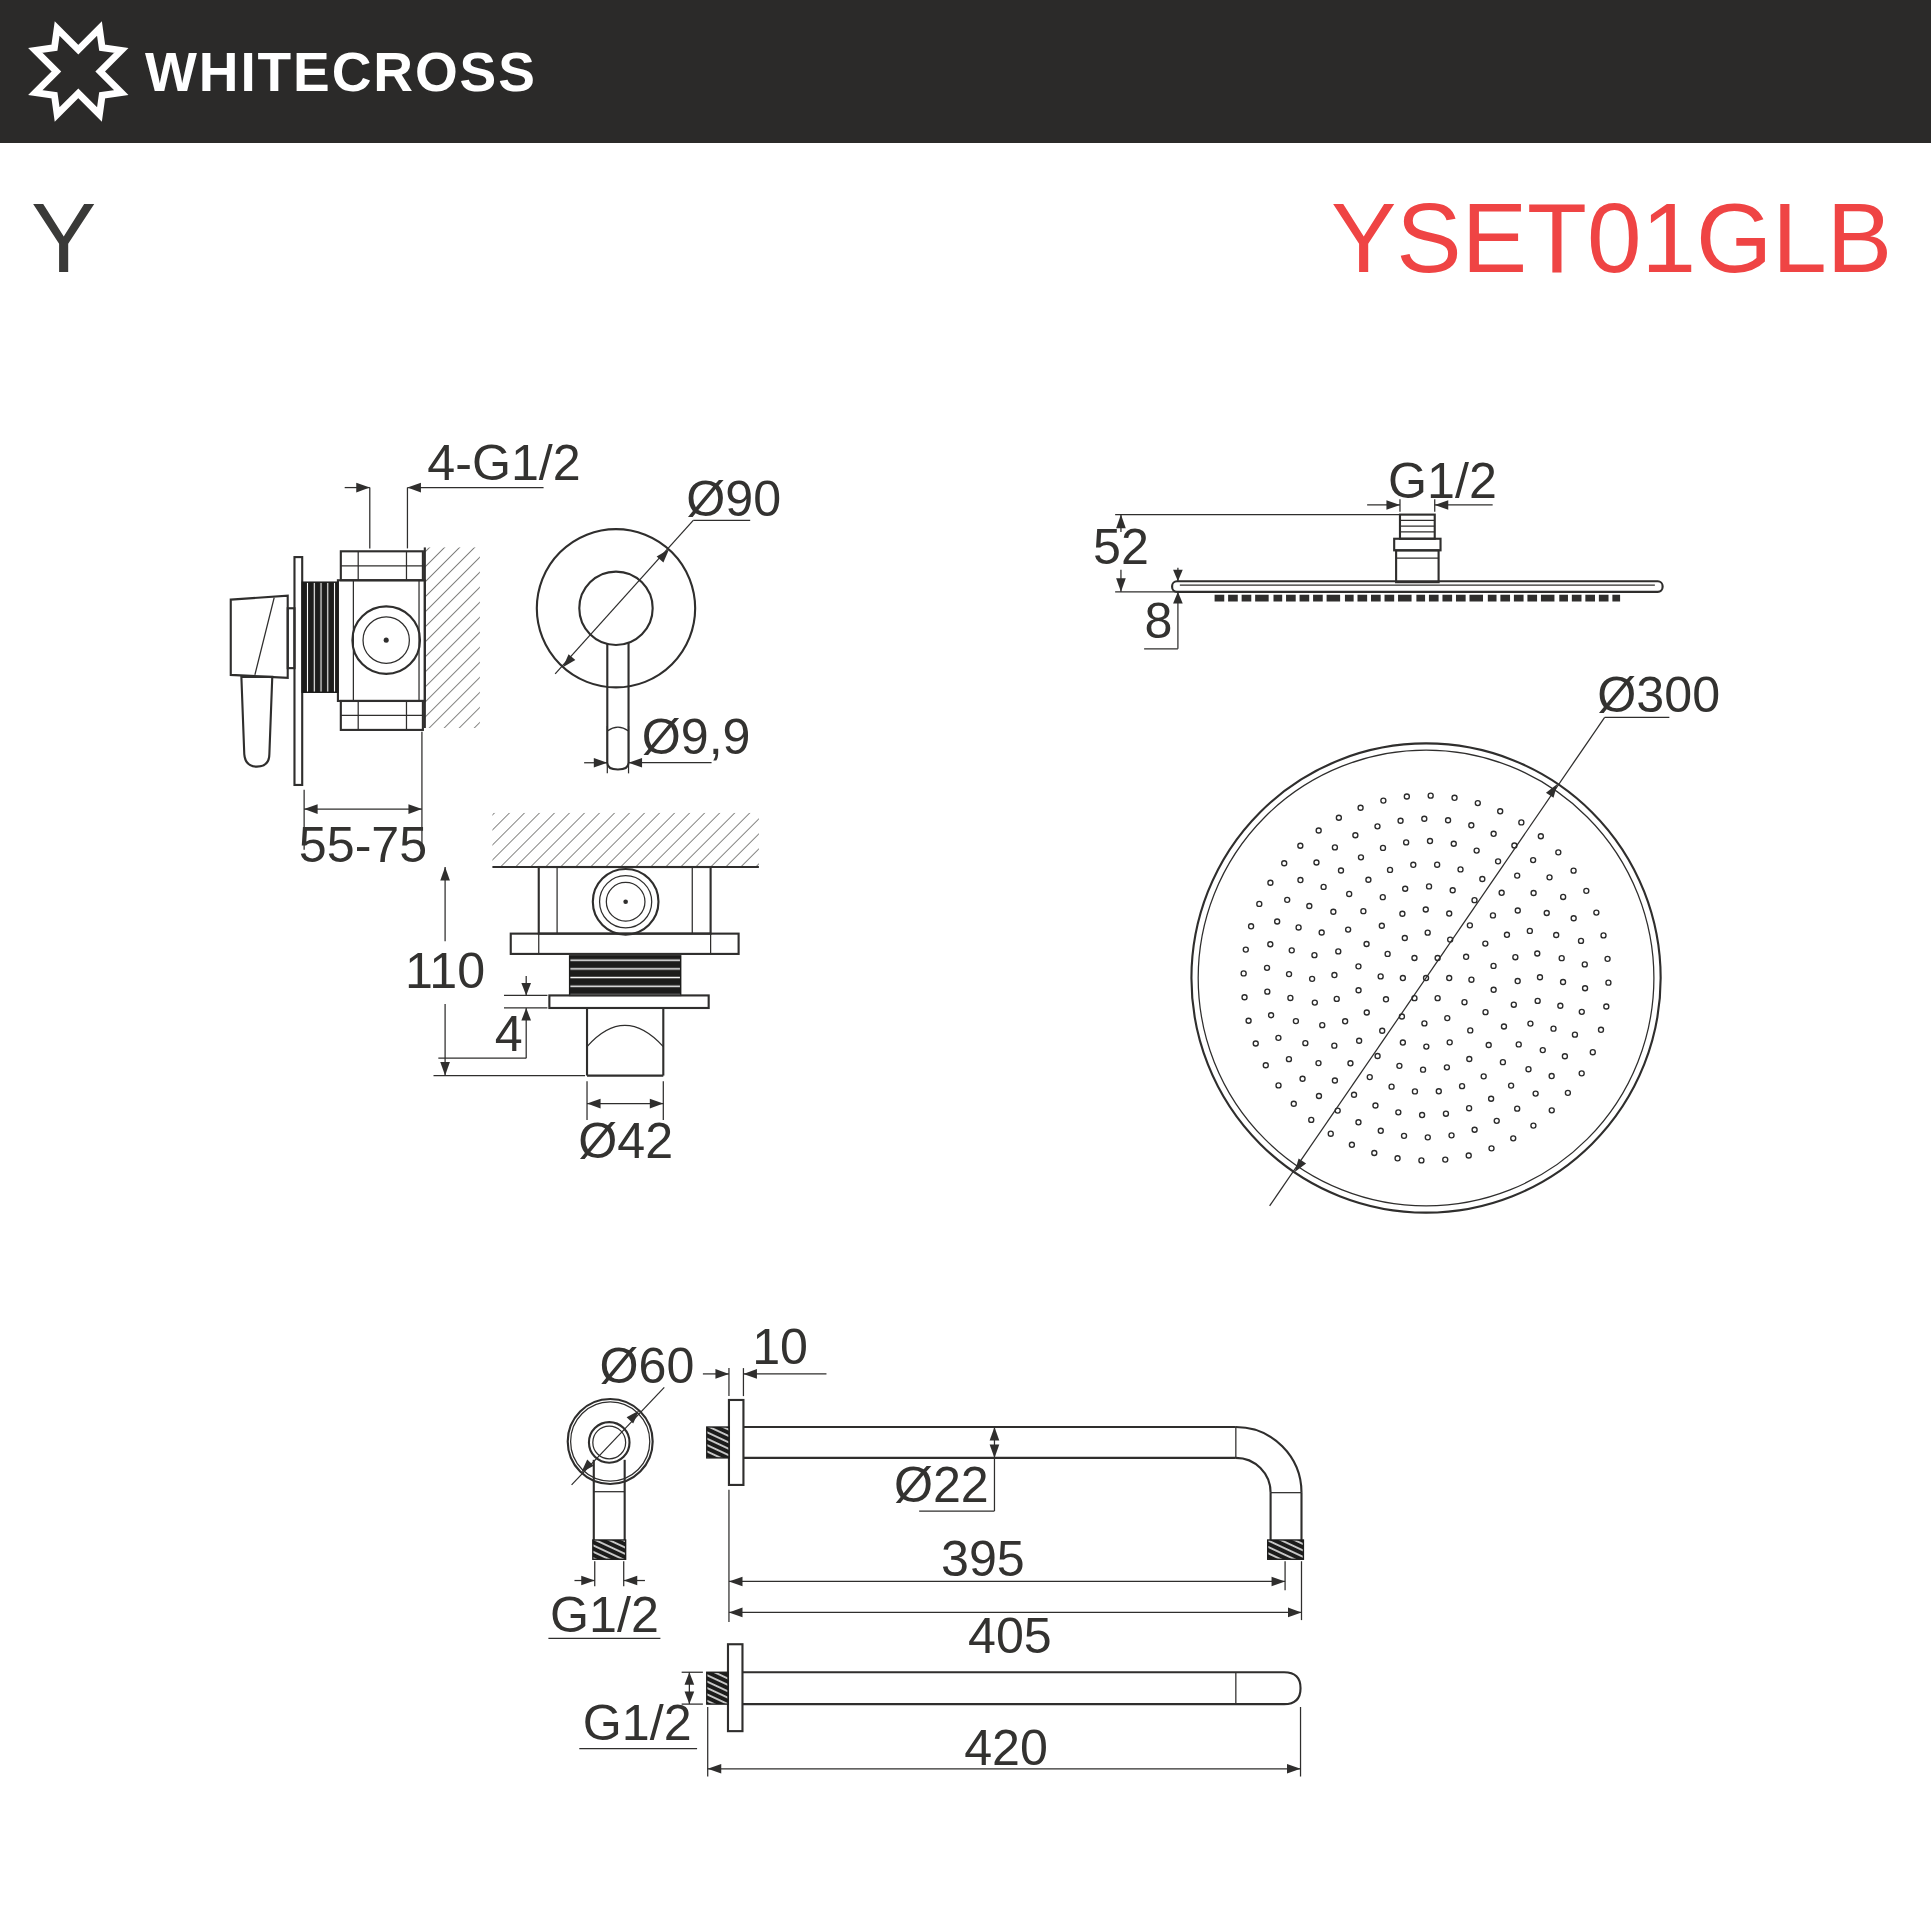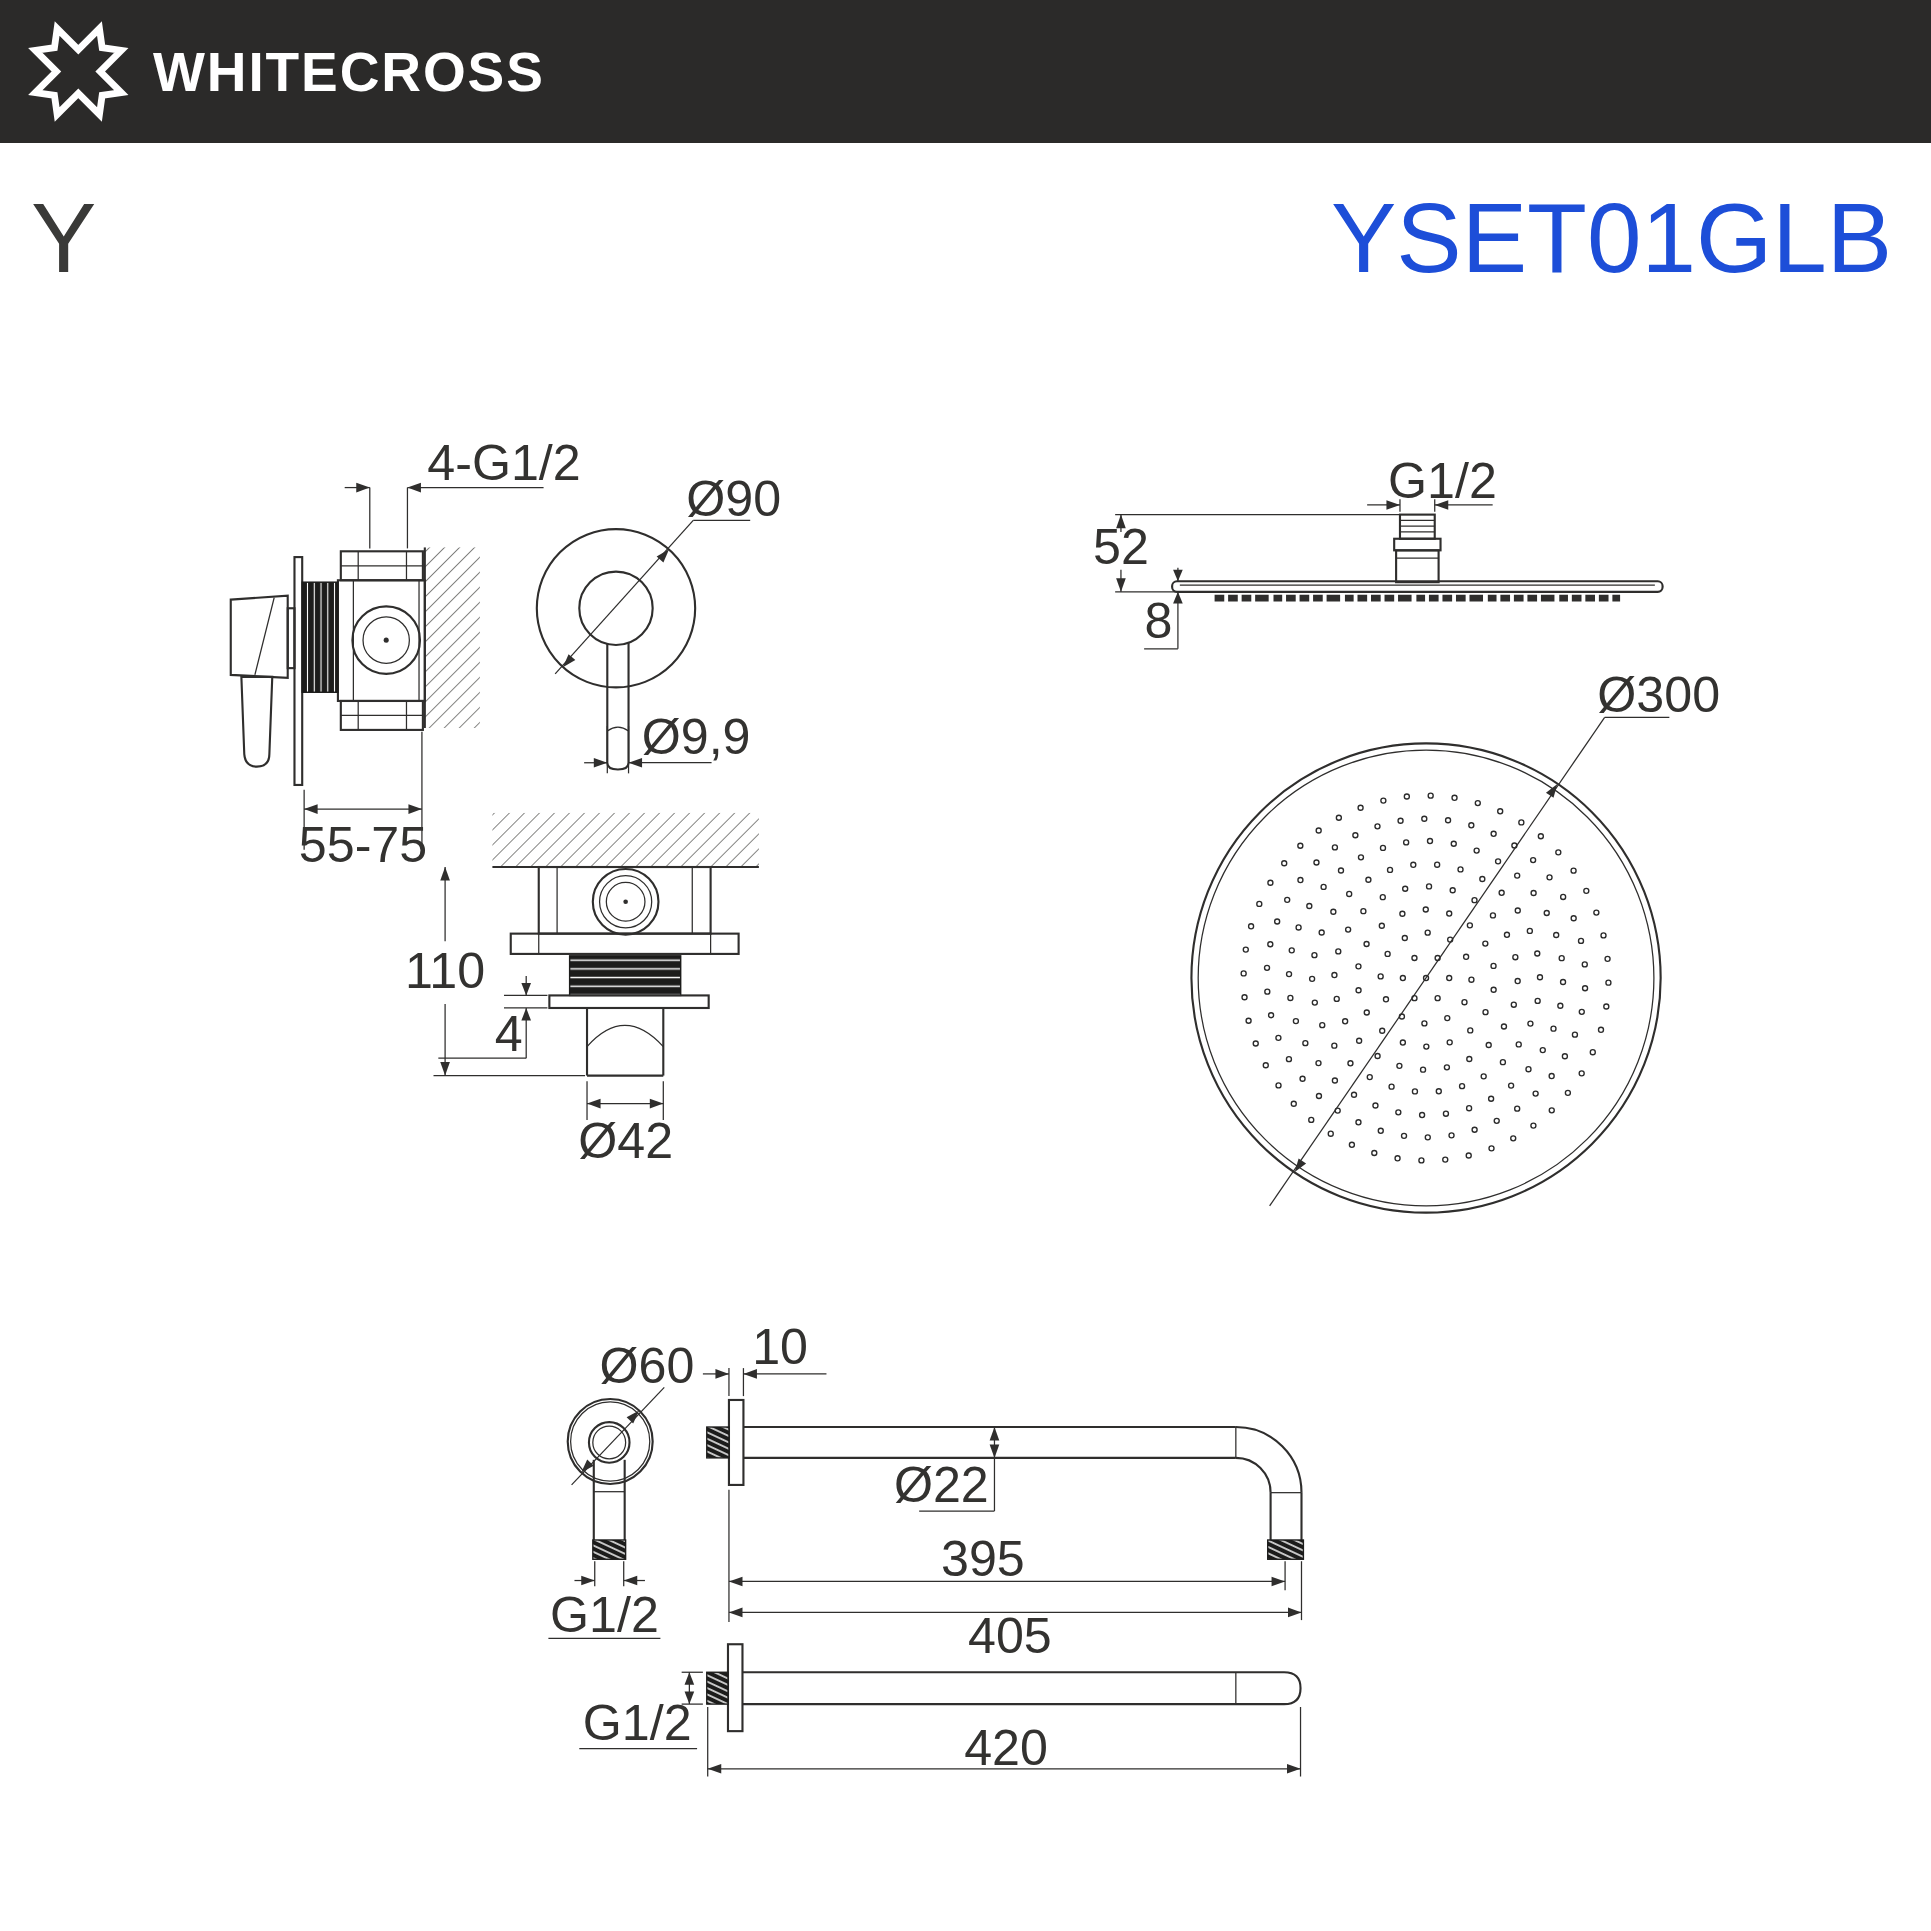--- a/index.html
+++ b/index.html
@@ -1,21 +1,21 @@
 <!DOCTYPE html>
 <html><head>
 <meta charset="utf-8">
 <style>
   html,body{margin:0;padding:0;background:#fff;}
   .canvas{position:relative;width:1931px;height:1931px;background:#ffffff;overflow:hidden;
           font-family:"Liberation Sans",sans-serif;}
   .topbar{position:absolute;left:0;top:0;width:1931px;height:143px;display:flex;align-items:center;}
-  .brand{color:#ffffff;font-size:55px;font-weight:bold;letter-spacing:1.9px;margin-left:8px;}
+  .brand{color:#ffffff;font-size:55px;font-weight:bold;letter-spacing:1.9px;margin-left:0;}
   .series{position:absolute;left:31px;top:182px;font-size:98px;color:#3a3a38;}
-  .model{position:absolute;right:39px;top:182px;font-size:98px;color:#1d4ed8;}
+  .model{position:absolute;right:39px;top:182px;font-size:98px;color:#ef4444;}
   svg text{font-family:"Liberation Sans",sans-serif;fill:#333230;}
   .dim{font-size:52px;}
   .ln{stroke:#2f2e2d;stroke-width:2.2;fill:none;}
   .thin{stroke:#2f2e2d;stroke-width:1.3;fill:none;}
   .arr{fill:#2f2e2d;stroke:none;}
 </style>
 </head>
 <body>
 <div class="canvas">
 

